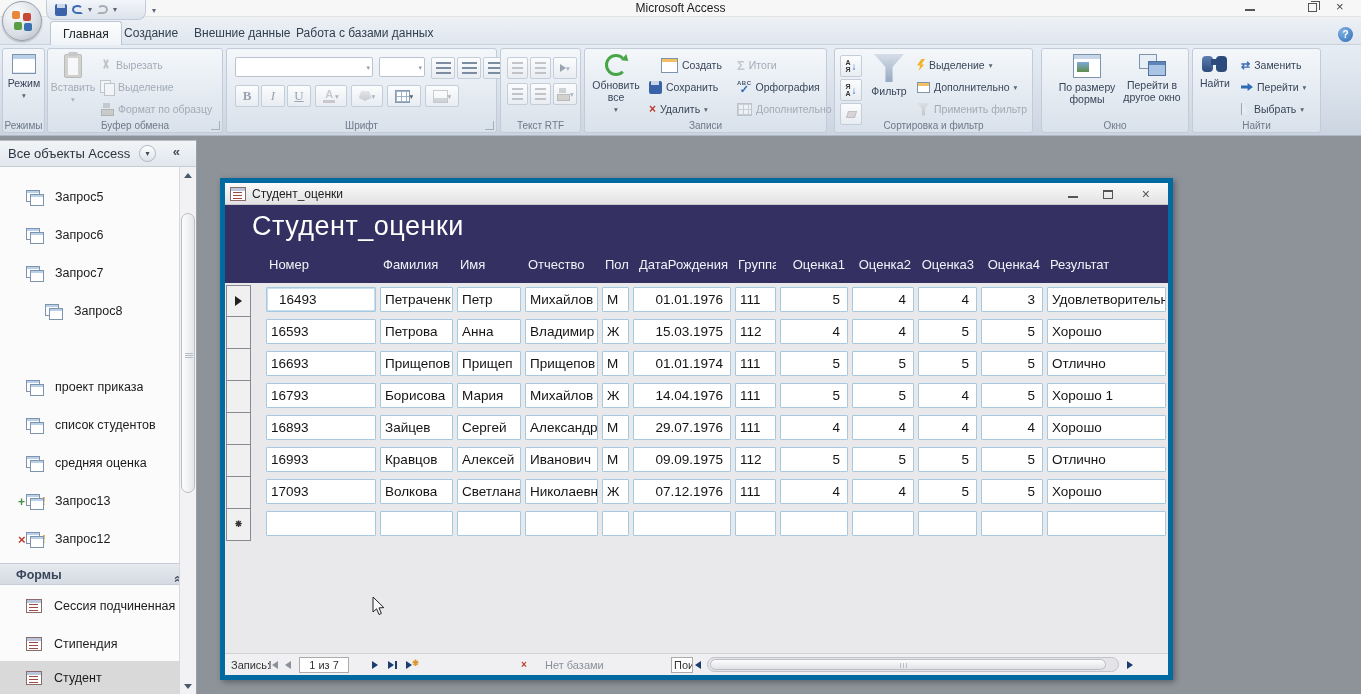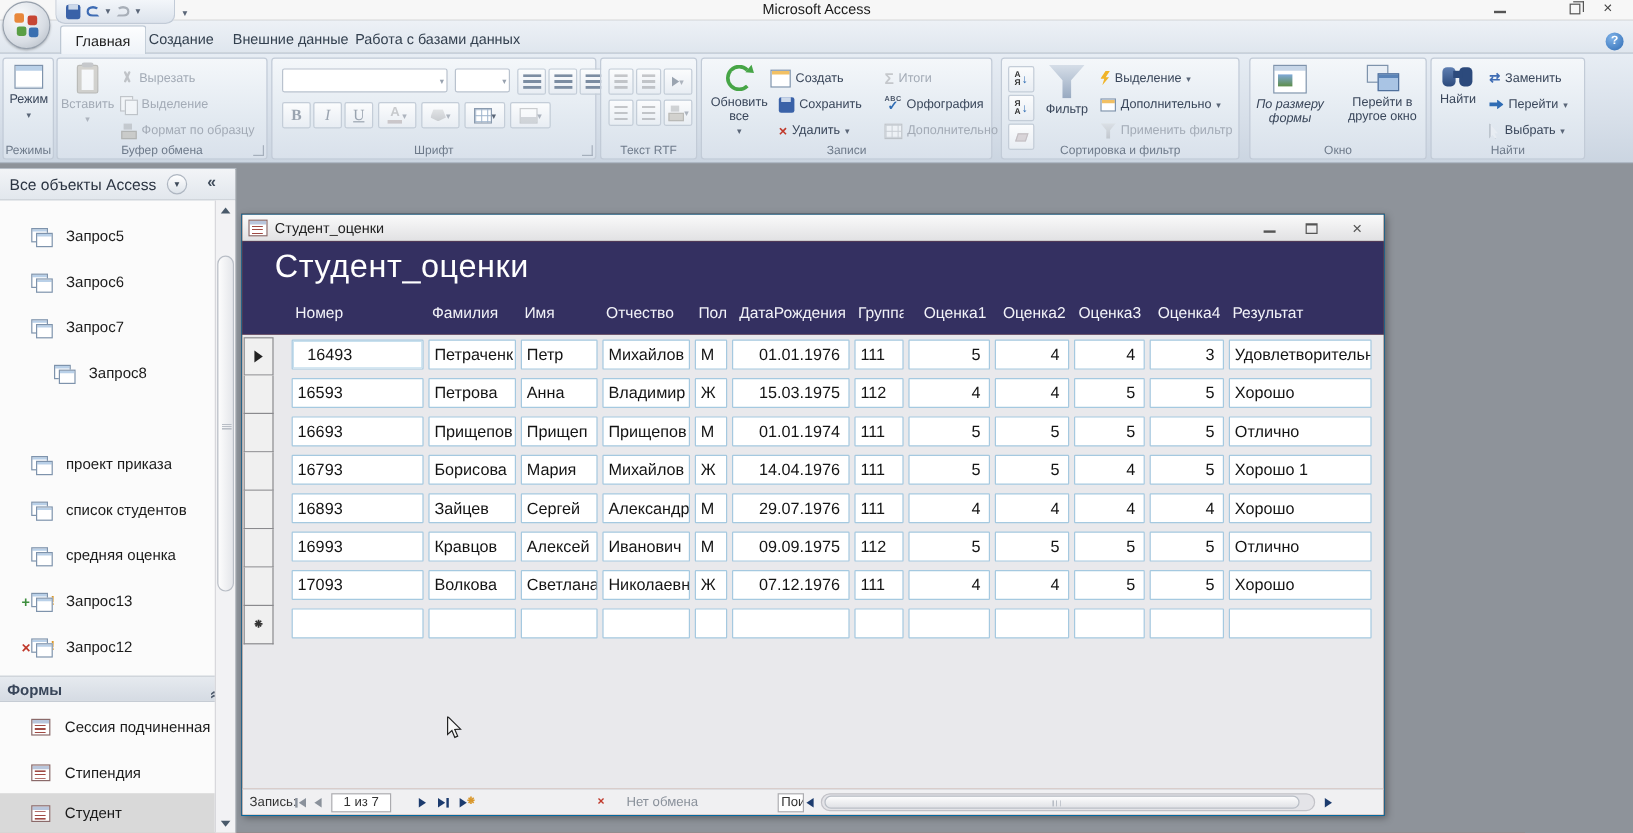--- a/index.html
+++ b/index.html
@@ -105,33 +105,33 @@
 .np-item{position:absolute;left:0;width:179px;height:38px;display:flex;align-items:center;gap:12px;padding-left:26px;font-size:12.5px;color:#1B1B1B;}
 .np-item .lbl{white-space:nowrap;overflow:hidden;max-width:130px;}
 .np-item.sel{background:#D9D9D9;}
 .i-query{width:17px;height:15px;position:relative;}
 .i-query::before,.i-query::after{content:"";position:absolute;width:12px;height:10px;background:#fff;border:1px solid #7E93AC;box-shadow:inset 0 2px 0 #B9D0E8;}
 .i-query::before{left:0;top:0;}
 .i-query::after{left:4px;top:4px;}
 .qmark{position:absolute;font-weight:bold;}
 .i-form{width:16px;height:14px;border:1px solid #8A6A6A;background:#fff;box-shadow:inset 0 3px 0 #B9C6DC;position:relative;}
 .i-form::after{content:"";position:absolute;left:2px;top:4px;width:9px;height:7px;background:repeating-linear-gradient(#A04A44 0 1px,transparent 1px 3px);}
-#np-sect{position:absolute;left:0;top:422px;width:191px;height:22px;background:linear-gradient(#E6EAEF,#D5DBE3);border-top:1px solid #C6CCD4;border-bottom:1px solid #C6CCD4;font-size:12.5px;font-weight:bold;color:#39465A;line-height:22px;padding-left:6px;}
+#np-sect{position:absolute;left:0;top:422px;width:191px;height:22px;background:linear-gradient(#E6EAEF,#D5DBE3);border-top:1px solid #C6CCD4;border-bottom:1px solid #C6CCD4;font-size:12.5px;font-weight:bold;color:#39465A;line-height:22px;padding-left:16px;}
 #np-sect .chv{position:absolute;right:10px;top:4px;transform:rotate(-90deg);font-weight:bold;color:#4A5668;}
 
 #sb-scroll{position:absolute;right:0;top:26px;width:17px;bottom:0;background:#F2F2F4;border-left:1px solid #D8D8DC;}
 .sb-arrow{position:absolute;left:2px;width:12px;height:12px;display:flex;align-items:center;justify-content:center;}
 .tri-up{width:0;height:0;border-bottom:5px solid #4A5A6A;border-left:4px solid transparent;border-right:4px solid transparent;}
 .tri-dn{width:0;height:0;border-top:5px solid #4A5A6A;border-left:4px solid transparent;border-right:4px solid transparent;}
 #sb-thumb{position:absolute;left:1px;width:14px;top:46px;height:280px;background:linear-gradient(90deg,#FDFDFD,#E4E6EA);border:1px solid #B9BEC6;border-radius:7px;}
 #sb-thumb .grip{position:absolute;left:3px;top:50%;width:8px;height:5px;background:repeating-linear-gradient(#B9BEC6 0 1px,transparent 1px 2px);}
 
 
 #workspace{position:absolute;left:197px;top:138px;right:0;bottom:0;background:#8E939A;}
-#fw{position:absolute;left:4px;top:40px;width:953px;height:502px;background:#c2410c;border:1px solid #0369a1;box-shadow:2px 2px 6px rgba(0,0,0,.35);}
+#fw{position:absolute;left:23px;top:40px;width:953px;height:502px;background:#0f172a;border:5px solid #0369a1;box-shadow:2px 2px 6px rgba(0,0,0,.35);}
 #fw-title{position:absolute;left:0;top:0;width:100%;height:22px;background:linear-gradient(#FAFAFA,#E2E2E4);border-bottom:1px solid #C9C9CC;display:flex;align-items:center;gap:6px;padding-left:5px;font-size:12px;color:#222;}
 .fwc{position:absolute;top:5px;color:#555;}
 #fw-head{position:absolute;left:0;top:22px;width:100%;height:78px;background:#343061;}
 #fw-head .big{position:absolute;left:27px;top:6px;font-size:27px;font-weight:400;color:#FFFFFF;letter-spacing:.5px;}
 #colrow{position:absolute;left:41px;top:52px;display:flex;gap:4px;}
 .hc{font-size:13px;color:#F2F2F8;overflow:hidden;white-space:nowrap;padding:0 3px;}
 
 .c0{width:110px;}.c1{width:73px;}.c2{width:64px;}.c3{width:73px;}.c4{width:27px;}
 .c5{width:98px;}.c6{width:41px;}.c7{width:68px;}.c8{width:62px;}.c9{width:59px;}
 .c10{width:62px;}.c11{width:119px;}
@@ -312,21 +312,21 @@
         </div>
       <div class="glabel">Текст RTF</div>
     </div>
 
     <div class="g" style="left:584px;width:243px;">
       <div class="bb" style="left:6px;width:50px;">
         <span class="ic i-refresh"></span>
         <span>Обновить все</span>
         <span class="dd">▾</span>
       </div>
-      <div class="sb" style="left:57px;top:6px;">
+      <div class="sb" style="left:76px;top:6px;">
         <span class="ic i-sheet" style="box-shadow:inset 0 3px 0 #F2C063;"></span>
         <span>Создать</span>
       </div>
       <div class="sb" style="left:64px;top:28px;">
         <span class="ic floppy" style="width:13px;height:13px;"></span>
         <span>Сохранить</span>
       </div>
       <div class="sb" style="left:64px;top:50px;">
         <span class="ic i-x">×</span>
         <span>Удалить</span>
@@ -388,21 +388,21 @@
         <span class="dd">▾</span>
       </div>
       <div class="sb dis" style="left:82px;top:50px;">
         <span class="ic funnel"></span>
         <span>Применить фильтр</span>
       </div>
       <div class="glabel">Сортировка и фильтр</div>
     </div>
 
     <div class="g" style="left:1041px;width:148px;">
-      <div class="bb" style="left:0;width:66px;font-style:italic;">
+      <div class="bb" style="left:12px;width:66px;">
         <span class="ic i-fit"></span>
         <span>По размеру формы</span>
       </div>
       <div class="bb" style="left:76px;width:68px;">
         <span class="ic i-cascade"></span>
         <span>Перейти в другое окно</span>
       </div>
       <div class="glabel">Окно</div>
     </div>
 
@@ -704,21 +704,21 @@
         <div class="abs" style="left:181px;gap:1px;">
             <span class="tri-r"></span>
             <span class="newstar">
               <span>+</span>
               <span class="r45">+</span>
             </span>
           </div>
         <div class="abs" style="left:300px;">
           <span class="nf-funnel"><span class="funnel" style="opacity:.55;"></span><span class="fx">×</span></span>
         </div>
-        <div class="abs" style="left:320px;color:#8A919B;">Нет обмена</div>
+        <div class="abs" style="left:320px;color:#8A919B;">Нет базами</div>
         <div class="abs" style="left:446px;top:3px;height:16px;">
             <span id="searchbox">Поиск</span>
           </div>
         <div class="abs" style="left:470px;">
             <span class="tri-l"></span>
           </div>
         <div id="htrack">
             <div id="hthumb">
               <span class="grip"></span>
             </div>

